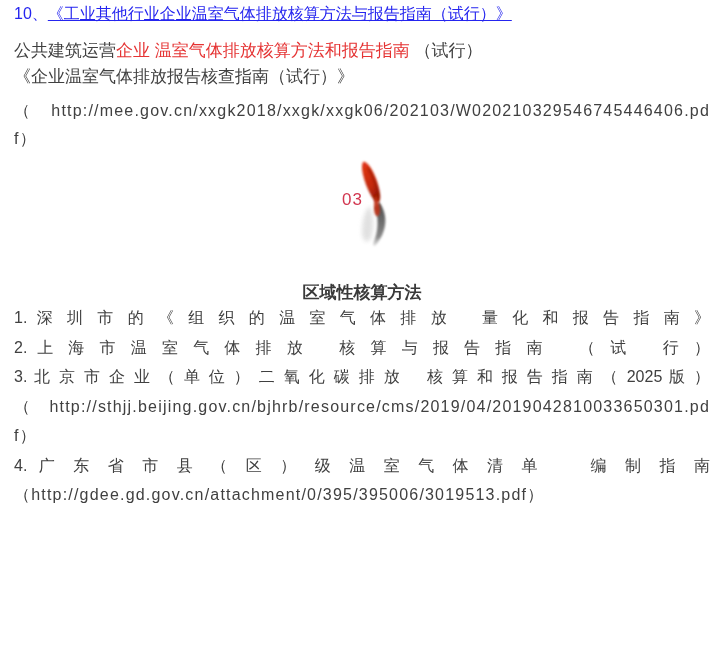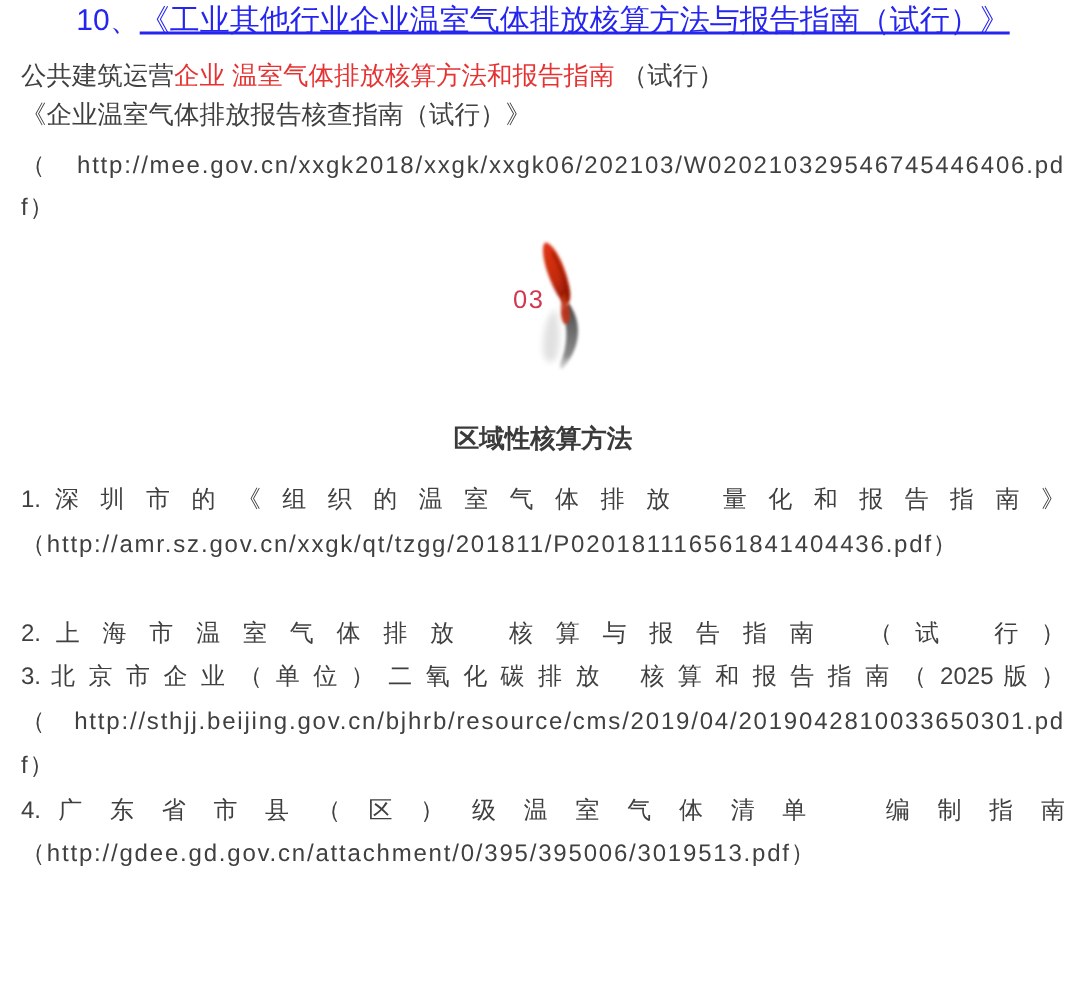--- a/index.html
+++ b/index.html
@@ -8,22 +8,22 @@
     width:724px; height:657px;
     box-sizing:border-box;
     padding:0 14px;
     overflow:hidden;
     background:#ffffff;
     color:#404040;
     font-family:"Liberation Sans", sans-serif;
   }
   .doc-heading {
     margin:0; padding-top:4px;
-    text-align:center;
-    font-size:20px; line-height:20px;
+    text-align:left;
+    font-size:16px; line-height:20px;
     color:#2525ef;
     white-space:nowrap;
   }
   .doc-heading .link { text-decoration:underline; cursor:pointer; }
   .intro-line1 { margin:14px 0 0 0; font-size:17px; line-height:26px; }
   .intro-line2 { margin:0; font-size:17px; line-height:26px; }
   .red-seg { color:#e53333; }
   .url {
     margin:0;
     font-size:16px; line-height:28px;
@@ -35,21 +35,21 @@
   .intro-url { margin-top:7px; min-height:56px; }
   .page-break { position:relative; height:96px; margin-top:5px;text-align:center; }
   .page-number {
     position:absolute; left:328px; top:32px;
     font-size:17px; line-height:20px;
     color:#d23750;
     letter-spacing:1px;
   }
   .koi { position:absolute; left:338px; top:0; }
   .section-title {
-    margin:29px 0 16px 0;
+    margin:29px 0 0 0;
     text-align:center;
     font-size:17px; line-height:20px;
     font-weight:bold;
     color:#3a3a3a;
   }
   .ref-list { }
   .item-title {
     margin:0;
     font-size:16px; line-height:29.5px;
     text-align:justify;
@@ -104,21 +104,20 @@
       </svg>
     </span>
   </div>
 
   <p class="section-title">区域性核算方法</p>
 
   <div class="ref-list">
 
     <div>
       <p class="item-title">1. 深 圳 市 的 《 组 织 的 温 室 气 体 排 放 　量 化 和 报 告 指 南 》</p>
-      <p class="url url-two-lines">（http://amr.sz.gov.cn/xxgk/qt/tzgg/201811/P020181116561841404436.pdf）</p>
     </div>
 
     <div>
       <p class="item-title">2. 上 海 市 温 室 气 体 排 放 　核 算 与 报 告 指 南 　（ 试 　行 ）</p>
     </div>
 
     <div>
       <p class="item-title">3. 北 京 市 企 业 （ 单 位 ） 二 氧 化 碳 排 放 　核 算 和 报 告 指 南 （ 2025 版 ）</p>
       <p class="url url-two-lines">（http://sthjj.beijing.gov.cn/bjhrb/resource/cms/2019/04/2019042810033650301.pdf）</p>
     </div>

